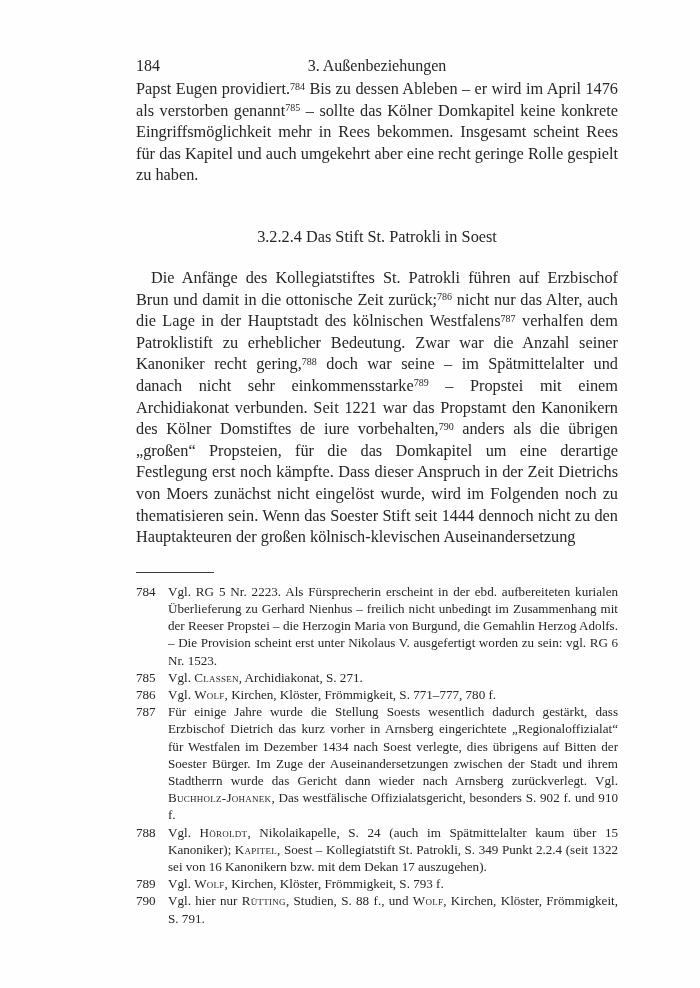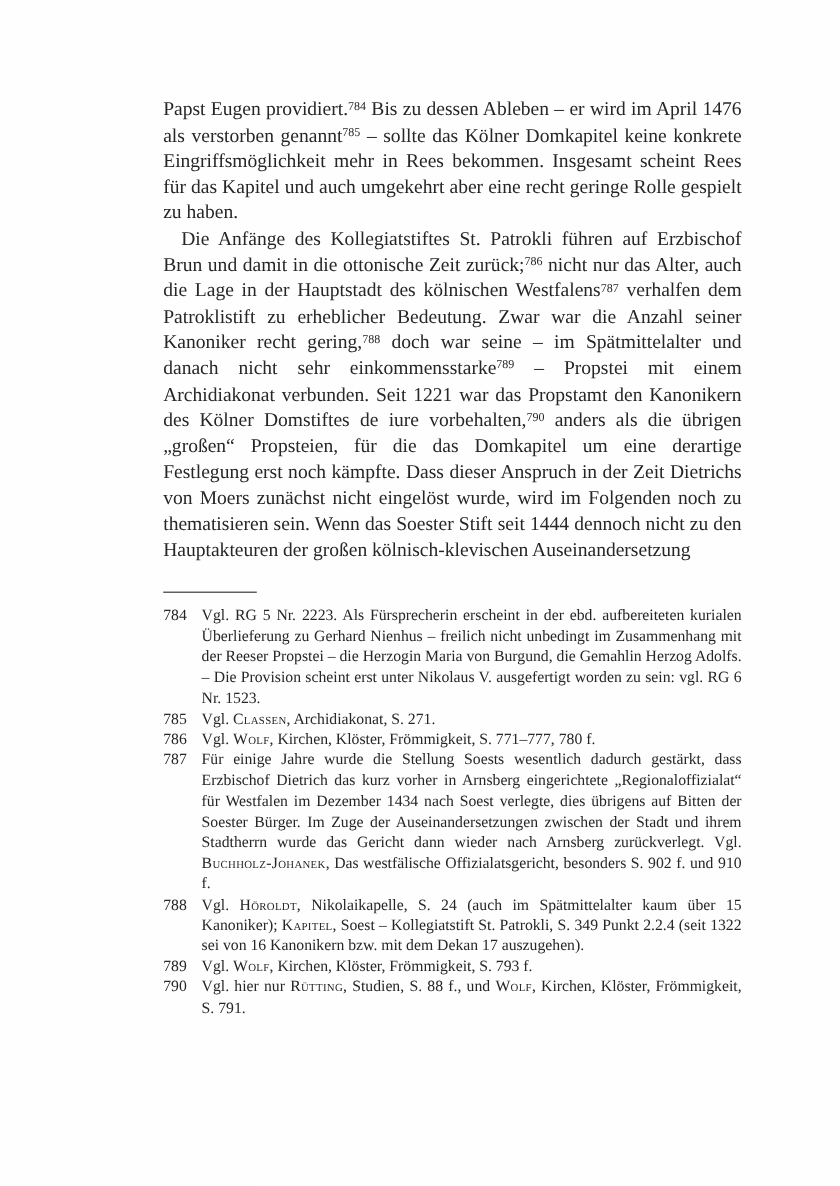--- a/index.html
+++ b/index.html
@@ -31,21 +31,21 @@
   .page-num {
     position: absolute;
     left: 0;
     top: 0;
   }
   .running-head {
     display: block;
     text-align: center;
   }
   .content {
-    margin-top: 25px;
+    margin-top: 1px;
   }
   .body-para {
     margin: 0;
     font-size: 16.3px;
     line-height: 21.6px;
     text-align: justify;
     hyphens: auto;
     -webkit-hyphens: auto;
   }
   .body-para.indent {
@@ -93,22 +93,27 @@
     font-variant: small-caps;
     letter-spacing: 0.02em;
     margin-top: 33px;
   }
 </style>
 </head>
 <body>
 
 <div class="page">
   <div class="text-block">
+    <div class="page-header">
+      <span class="page-num">184</span>
+      <span class="running-head">3. Außenbeziehungen</span>
+    </div>
     <div class="content" id="content">
         <p class="body-para">Papst Eugen providiert.<sup class="fnref">784</sup> Bis zu dessen Ableben – er wird im April 1476 als verstorben genannt<sup class="fnref">785</sup> – sollte das Kölner Domkapitel keine konkrete Eingriffsmöglichkeit mehr in Rees bekommen. Insgesamt scheint Rees für das Kapitel und auch umgekehrt aber eine recht geringe Rolle gespielt zu haben.</p>
+        <h2 class="section-heading">3.2.2.4 Das Stift St. Patrokli in Soest</h2>
         <p class="body-para indent">Die Anfänge des Kollegiatstiftes St. Patrokli führen auf Erzbischof Brun und damit in die ottonische Zeit zurück;<sup class="fnref">786</sup> nicht nur das Alter, auch die Lage in der Hauptstadt des kölnischen Westfalens<sup class="fnref">787</sup> verhalfen dem Patroklistift zu erheblicher Bedeutung. Zwar war die Anzahl seiner Kanoniker recht gering,<sup class="fnref">788</sup> doch war seine – im Spätmittelalter und danach nicht sehr einkommensstarke<sup class="fnref">789</sup> – Propstei mit einem Archidiakonat verbunden. Seit 1221 war das Propstamt den Kanonikern des Kölner Domstiftes de iure vorbehalten,<sup class="fnref">790</sup> anders als die übrigen „großen“ Propsteien, für die das Domkapitel um eine derartige Festlegung erst noch kämpfte. Dass dieser Anspruch in der Zeit Dietrichs von Moers zunächst nicht eingelöst wurde, wird im Folgenden noch zu thematisieren sein. Wenn das Soester Stift seit 1444 dennoch nicht zu den Hauptakteuren der großen kölnisch-klevischen Auseinandersetzung</p>
       </div>
     <div class="footnote-sep"></div>
     <div class="footnotes" id="footnotes">
         <div class="footnote">
           <span class="fn-num">784</span>
           <div class="fn-text">Vgl. RG 5 Nr. 2223. Als Fürsprecherin erscheint in der ebd. aufbereiteten kurialen Überlieferung zu Gerhard Nienhus – freilich nicht unbedingt im Zusammenhang mit der Reeser Propstei – die Herzogin Maria von Burgund, die Gemahlin Herzog Adolfs. – Die Provision scheint erst unter Nikolaus V. ausgefertigt worden zu sein: vgl. RG 6 Nr. 1523.</div>
         </div>
         <div class="footnote">
           <span class="fn-num">785</span>

